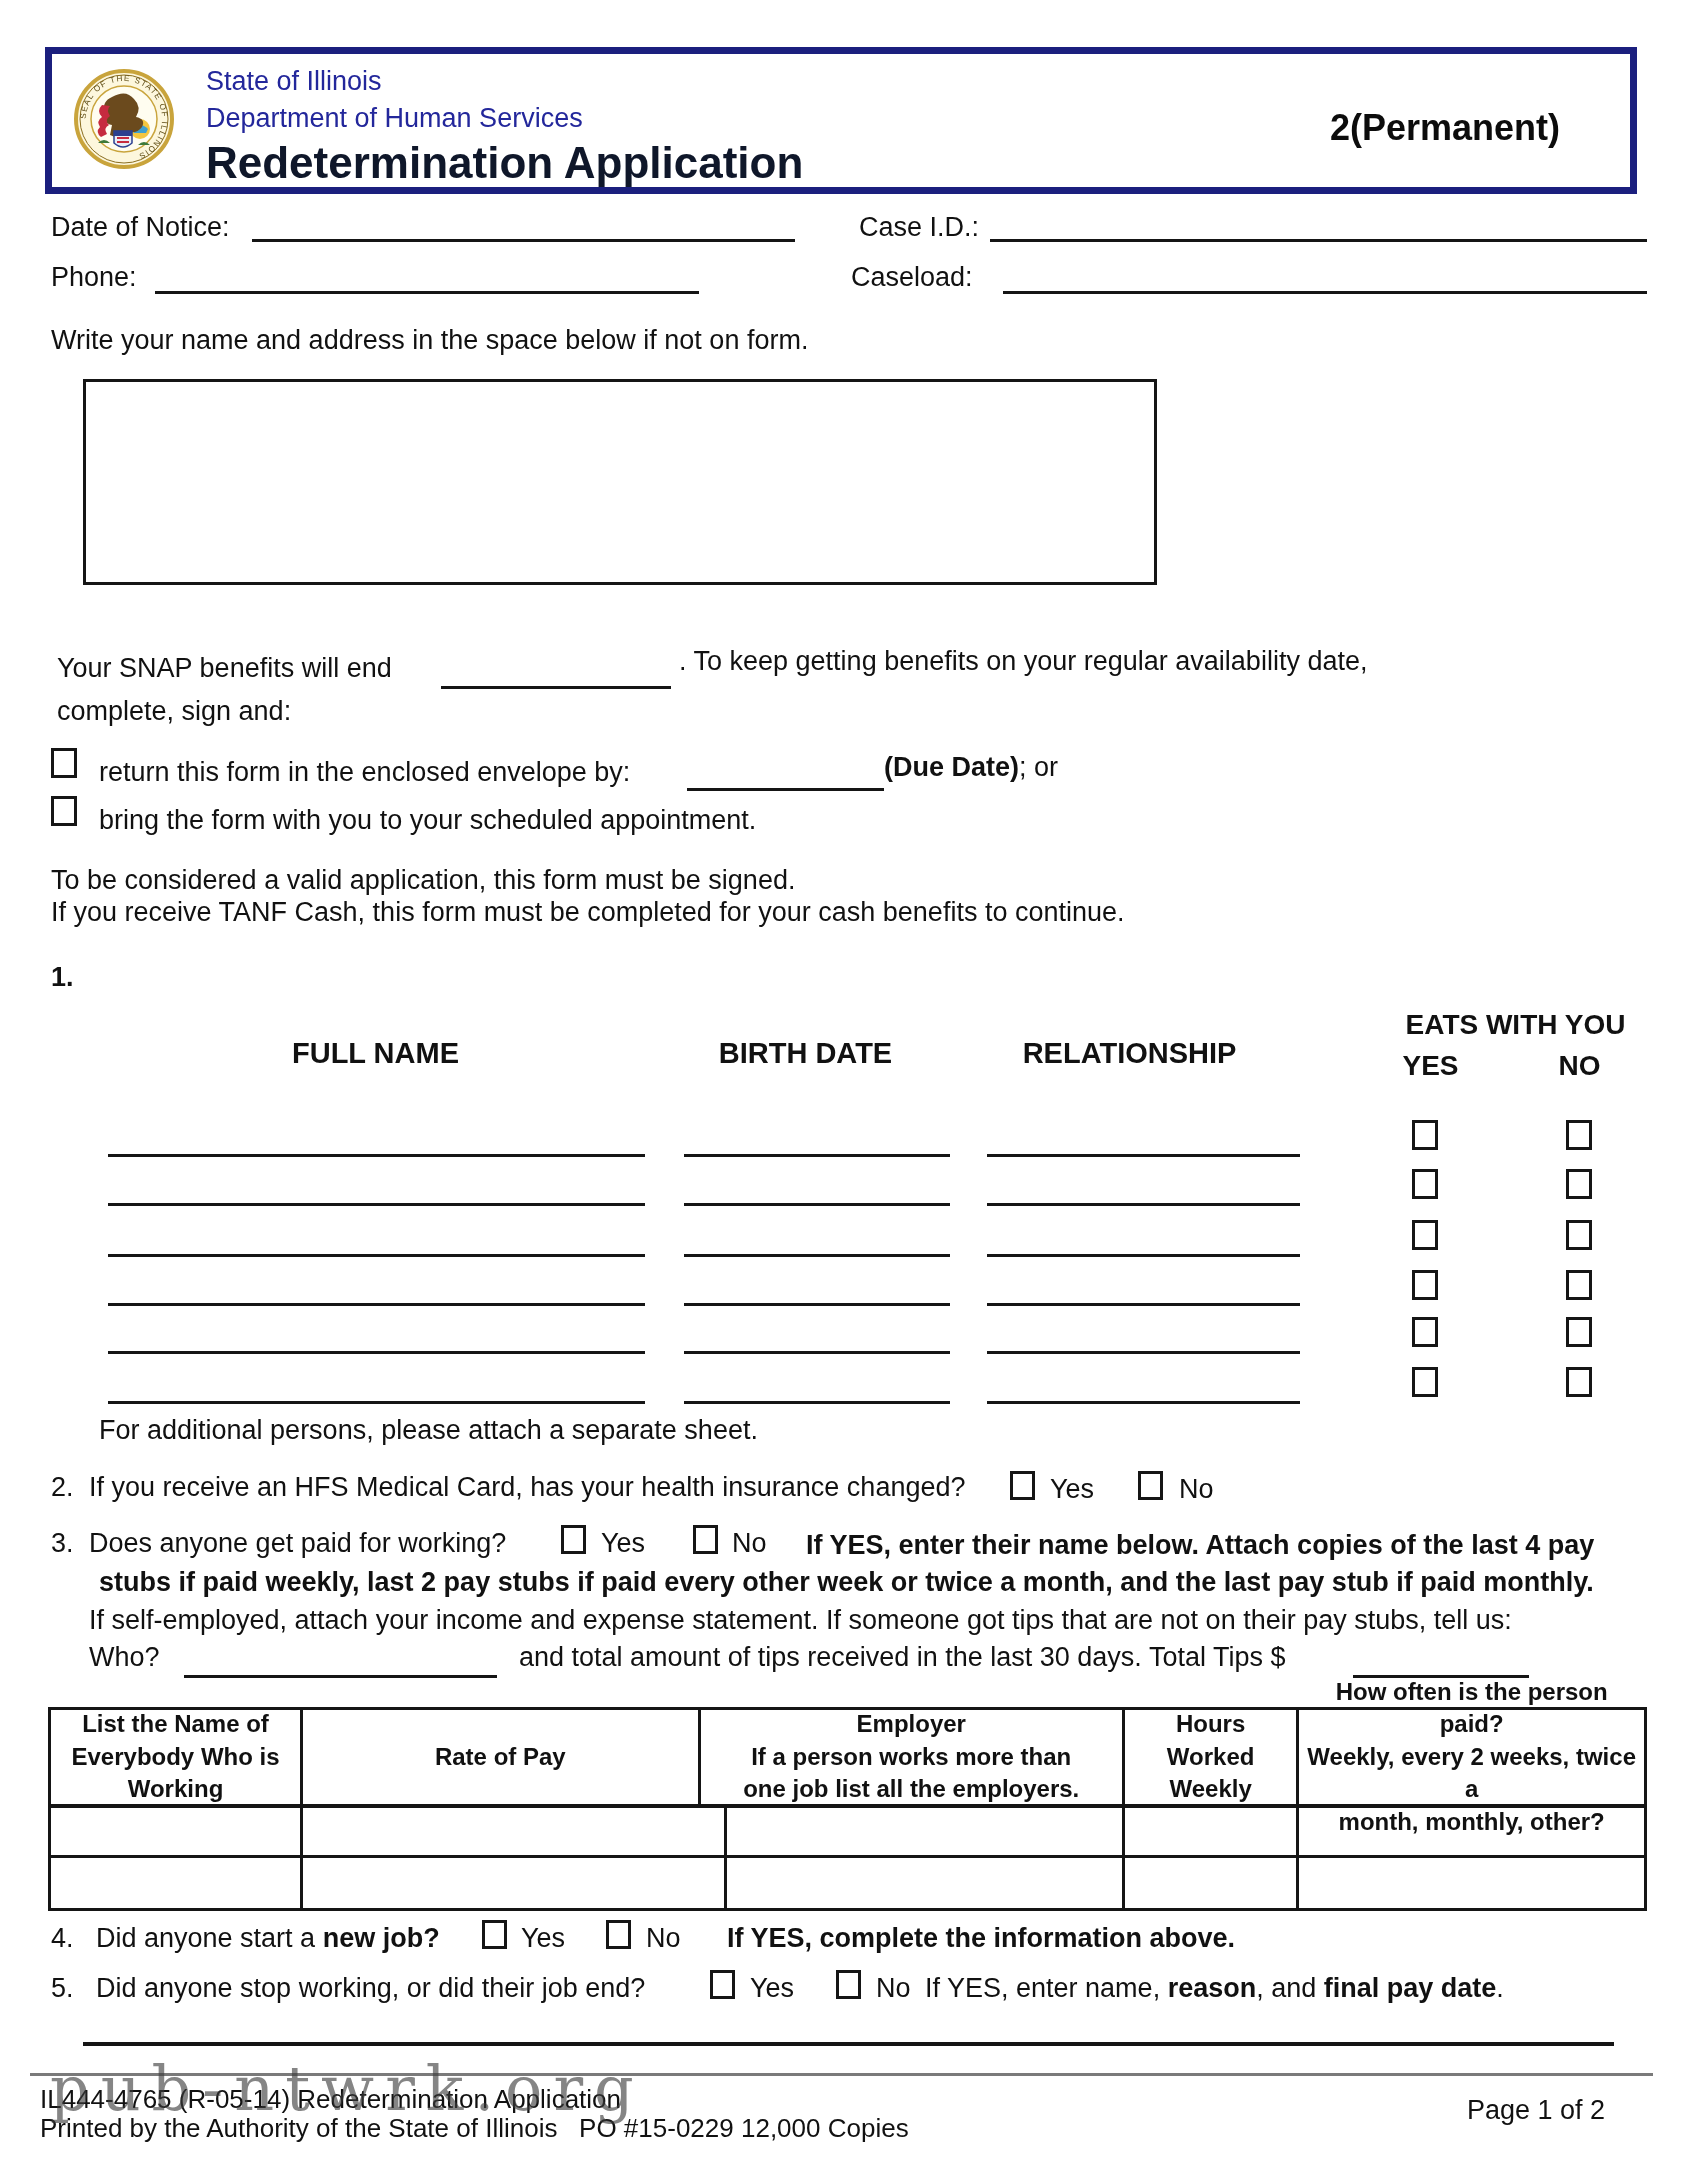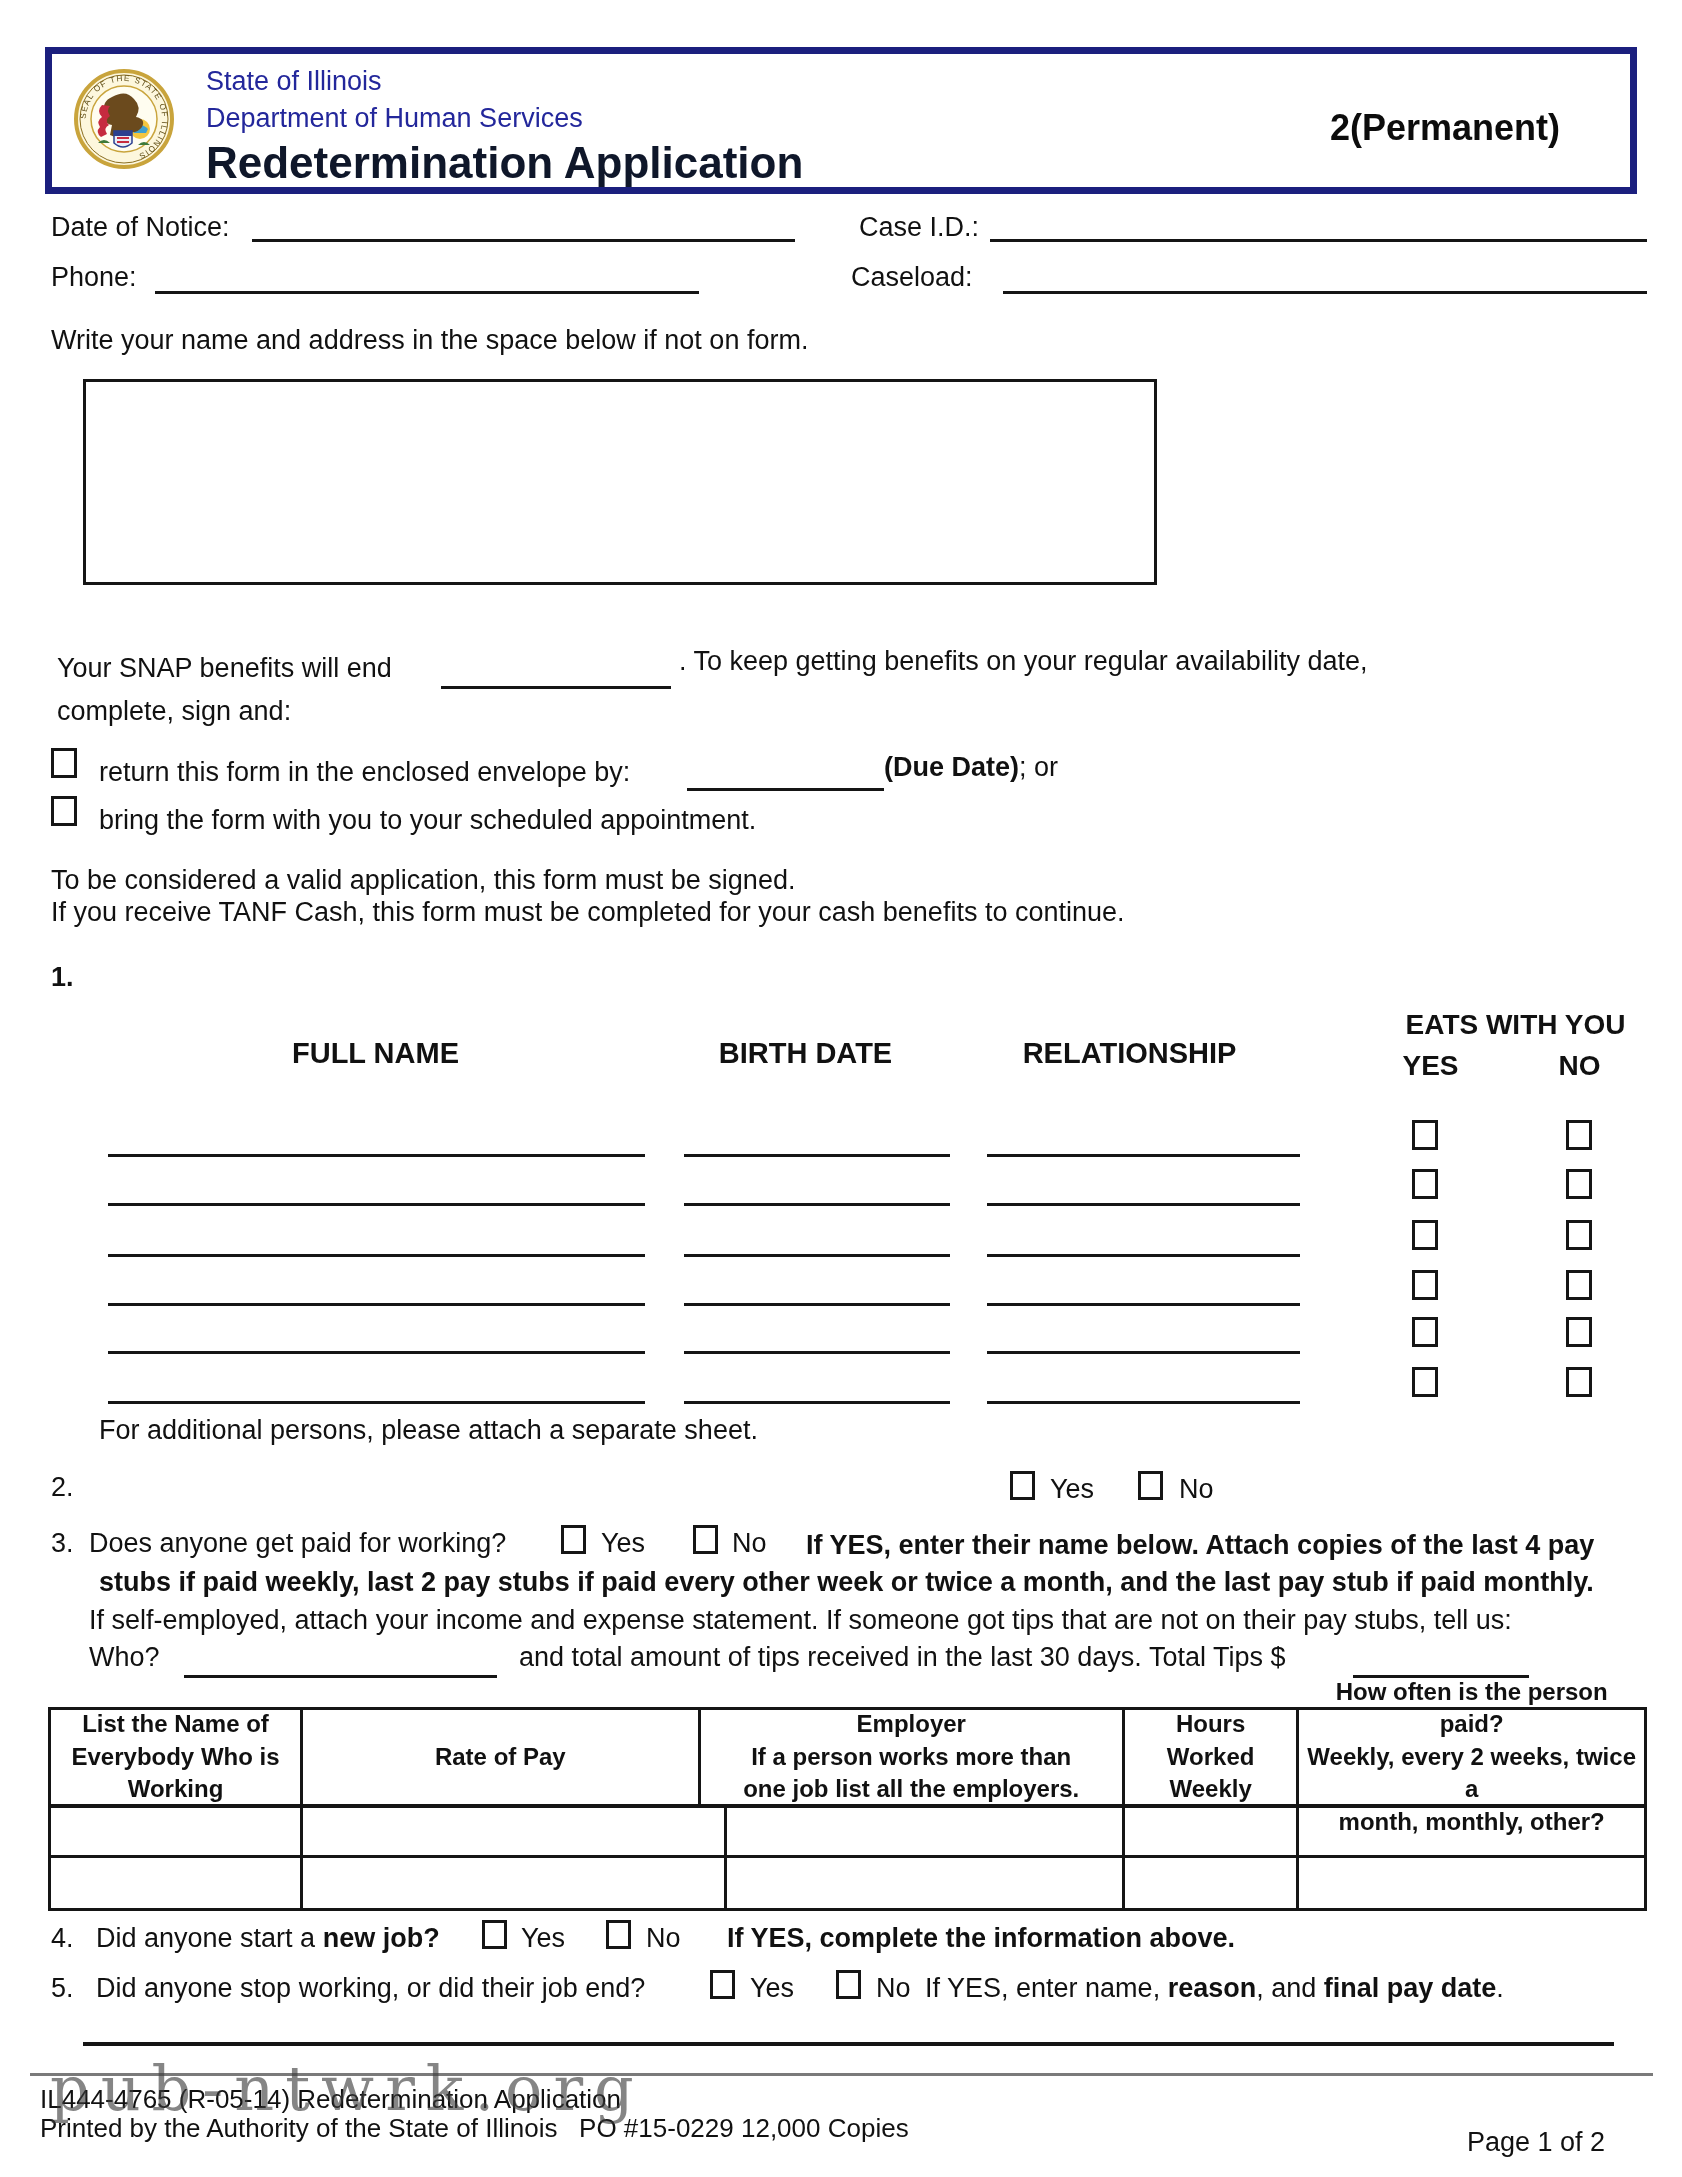--- a/index.html
+++ b/index.html
@@ -140,20 +140,21 @@
     <div class="ln" style="left:108px;top:1401px;width:537px;"></div>
     <div class="ln" style="left:684px;top:1401px;width:266px;"></div>
     <div class="ln" style="left:987px;top:1401px;width:313px;"></div>
     <div class="cb" style="left:1412px;top:1367px;"></div>
     <div class="cb" style="left:1566px;top:1367px;"></div>
   </div>
 
   <div class="abs t" style="left:99px;top:1414px;">For additional persons, please attach a separate sheet.</div>
 
   <div class="abs t" style="left:51px;top:1471px;">2.</div>
+  <div class="abs t" style="left:89px;top:1471px;">If you receive an HFS Medical Card, has your health insurance changed?</div>
   <div class="cb small" style="left:1010px;top:1471px;"></div>
   <div class="abs t" style="left:1050px;top:1473px;">Yes</div>
   <div class="cb small" style="left:1138px;top:1471px;"></div>
   <div class="abs t" style="left:1179px;top:1473px;">No</div>
 
   <div class="abs t" style="left:51px;top:1527px;">3.</div>
   <div class="abs t" style="left:89px;top:1527px;">Does anyone get paid for working?</div>
   <div class="cb small" style="left:561px;top:1525px;"></div>
   <div class="abs t" style="left:601px;top:1527px;">Yes</div>
   <div class="cb small" style="left:693px;top:1525px;"></div>
@@ -212,18 +213,18 @@
   <div class="abs t" style="left:750px;top:1972px;">Yes</div>
   <div class="cb small" style="left:836px;top:1970px;"></div>
   <div class="abs t" style="left:876px;top:1972px;">No</div>
   <div class="abs t" style="left:925px;top:1972px;"><span>If YES, enter name, </span><b>reason</b><span>, and </span><b>final pay date</b><span>.</span></div>
 
   <div class="abs" style="left:83px;top:2042px;width:1531px;border-bottom:4px solid #151515;"></div>
   <div class="abs" style="left:30px;top:2073px;width:1623px;border-bottom:3px solid #7a7a7a;"></div>
 
   <div class="abs foot" style="left:40px;top:2084px;">IL444-4765 (R-05-14) Redetermination Application</div>
   <div class="abs foot" style="left:40px;top:2113px;">Printed by the Authority of the State of Illinois   PO #15-0229 12,000 Copies</div>
-  <div class="abs foot" style="left:1467px;top:2095px;font-size:27px;margin-top:32px;">Page 1 of 2</div>
+  <div class="abs foot" style="left:1467px;top:2095px;font-size:27px;">Page 1 of 2</div>
 
   <div class="wm">pub-ntwrk.org</div>
 
 </div>
 
 
 </body></html>

